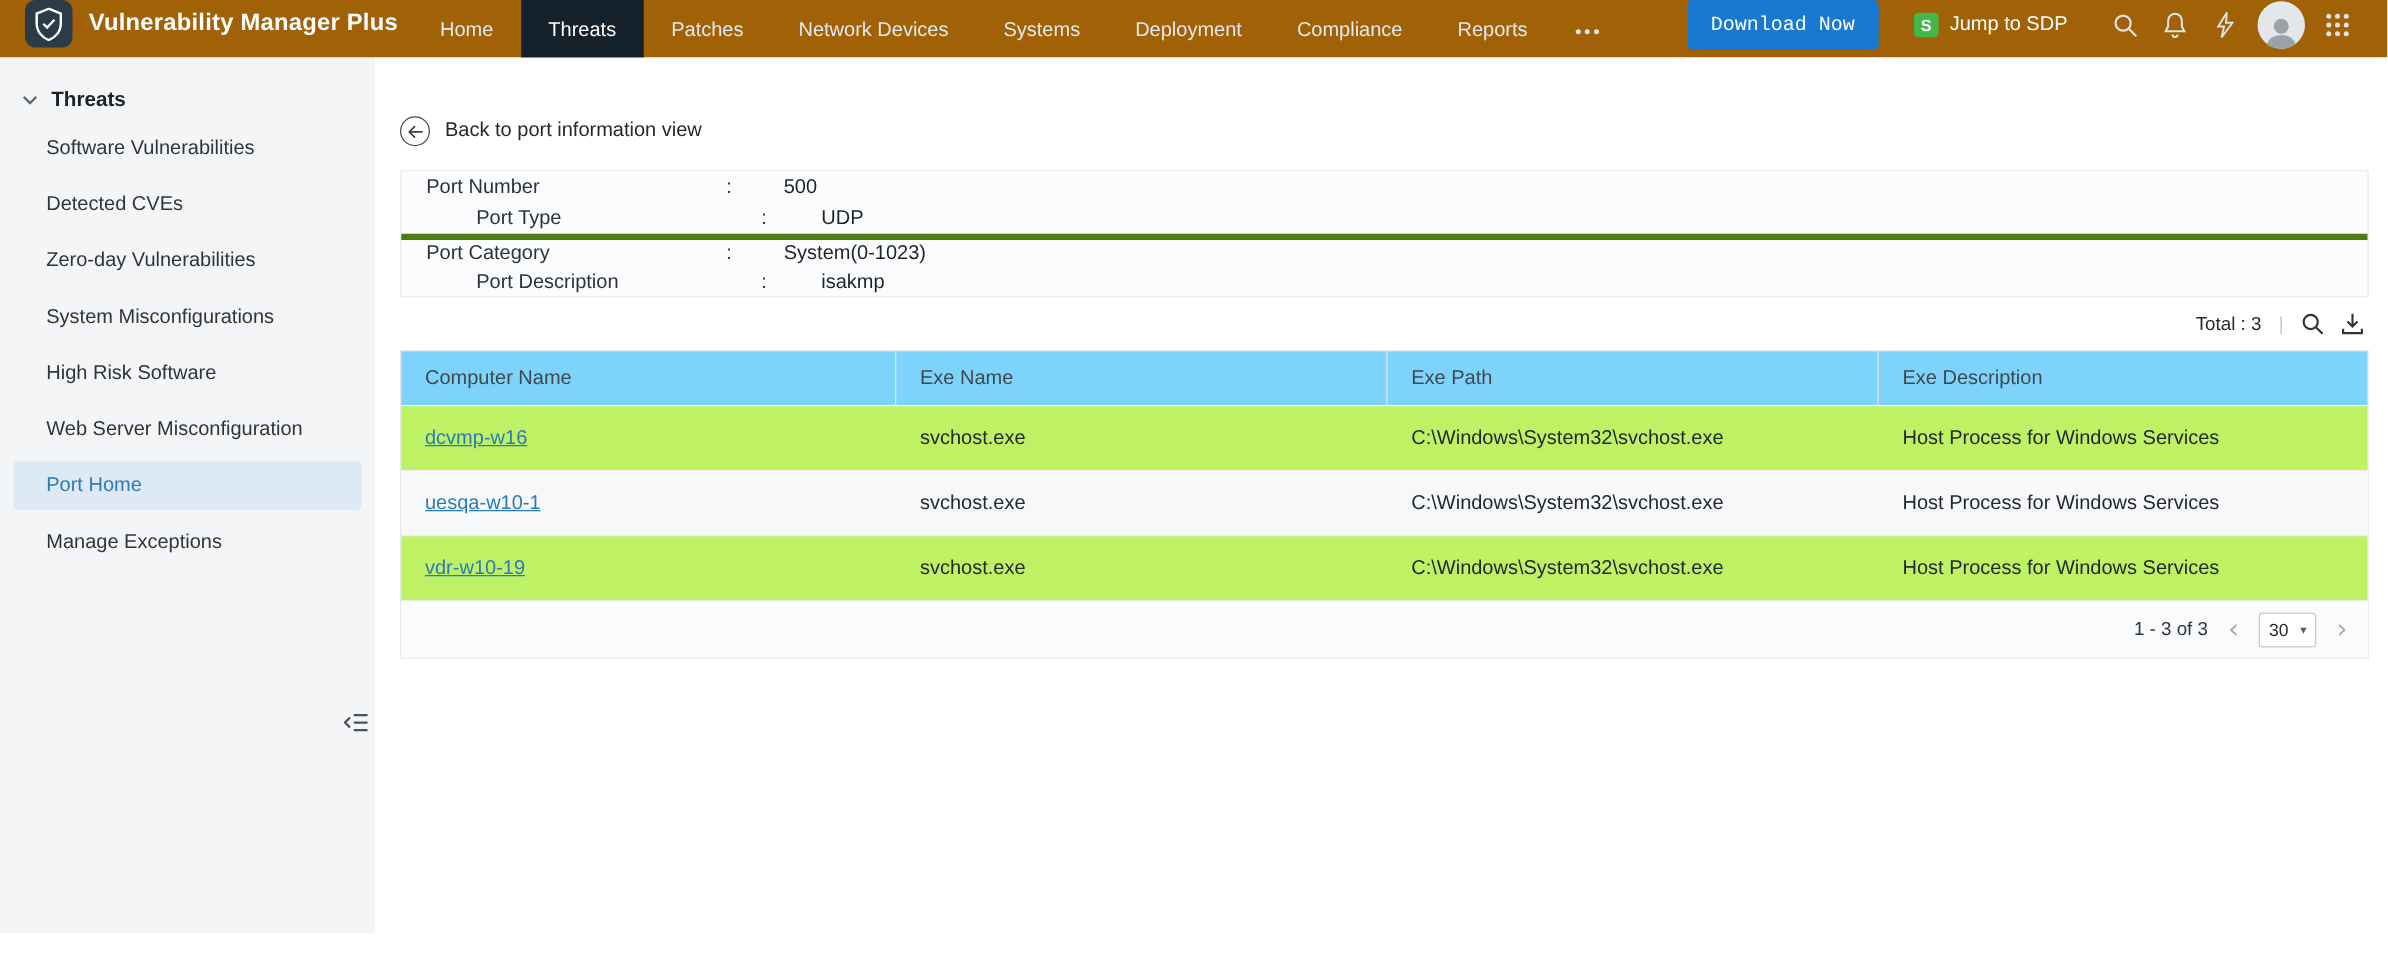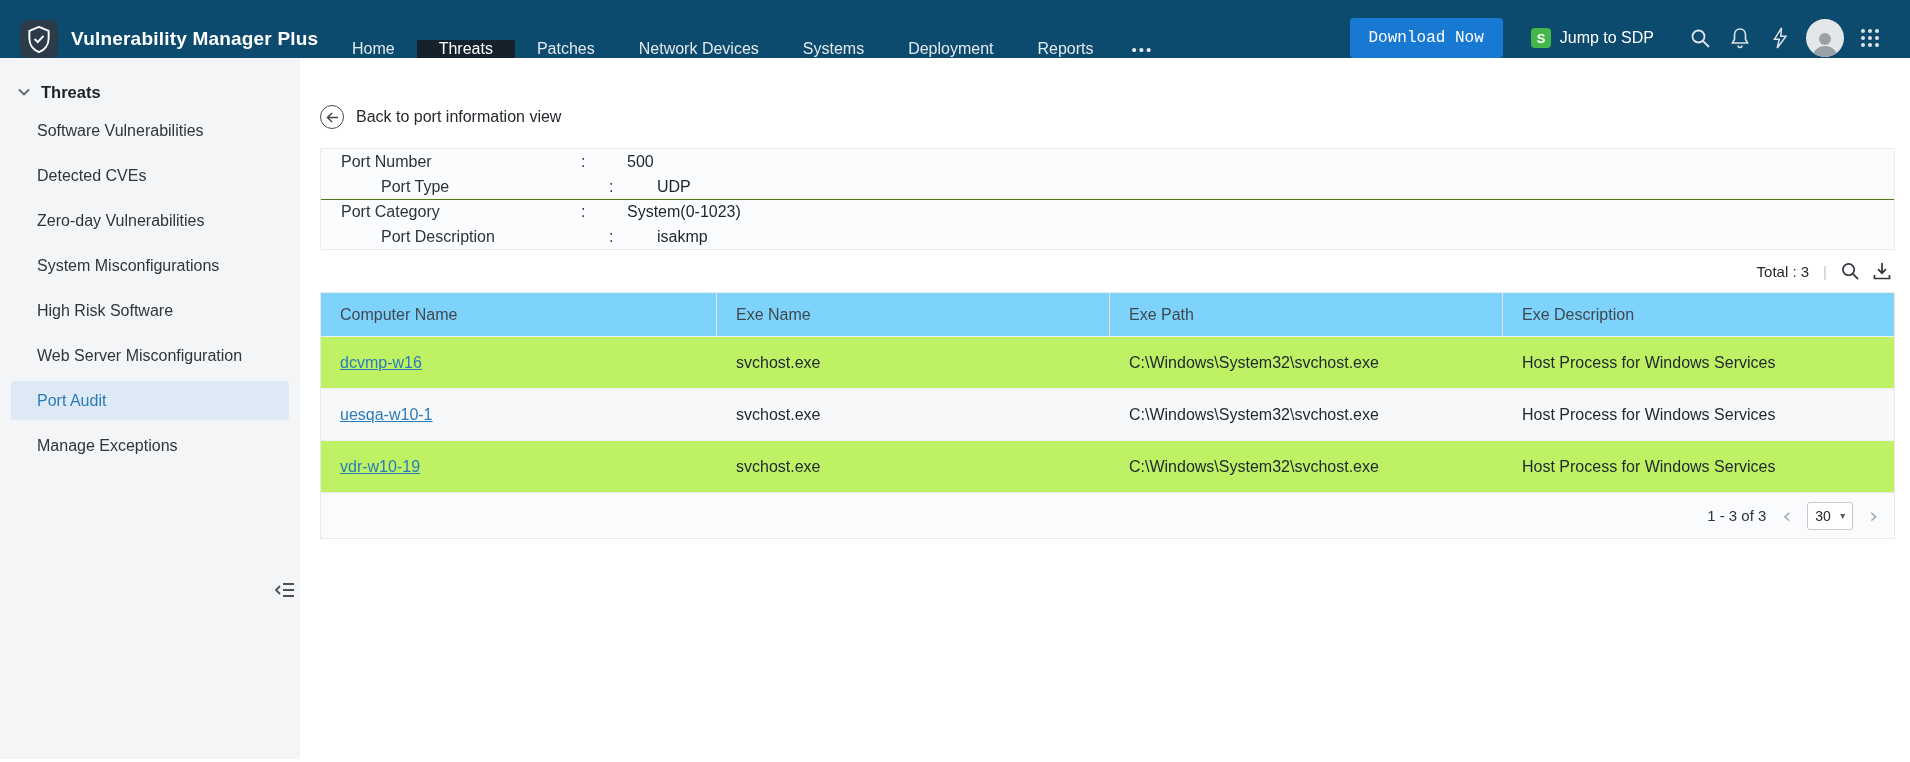--- a/index.html
+++ b/index.html
@@ -1,25 +1,25 @@
 <!DOCTYPE html>
 <html><head>
 <meta charset="utf-8">
 <style>
   *{box-sizing:border-box;margin:0;padding:0}
   html,body{width:1910px;height:762px;overflow:hidden}
   body{font-family:"Liberation Sans",sans-serif;background:#fff;color:#24292e}
 
   
-  .navbar{height:58px;background:#0c4a6e;display:flex;align-items:flex-end;color:#e4e9ed}
+  .navbar{height:46px;background:#a16207;display:flex;align-items:flex-start;color:#e4e9ed}
   .brand{display:flex;align-items:center;gap:13px;padding:0 20px;width:330px;flex:0 0 auto;cursor:pointer}
   .brand-badge{width:38px;height:38px;background:#2b3b49;border-radius:8px;display:flex;align-items:center;justify-content:center;flex:0 0 auto}
   .brand-name{font-size:19px;font-weight:700;color:#fff;letter-spacing:.2px;white-space:nowrap}
   .nav-items{display:flex;align-items:stretch}
-  .nav-item{display:flex;align-items:center;padding:0 22px;font-size:16px;cursor:pointer;white-space:nowrap}
+  .nav-item{display:flex;align-items:center;padding:16px 22px;font-size:16px;cursor:pointer;white-space:nowrap}
   .nav-item.active{background:#15212b;color:#fff}
   .nav-more{display:flex;align-items:center;padding:0 16px;font-size:15px;letter-spacing:2px;cursor:pointer}
   .nav-right{margin-left:auto;display:flex;align-items:center;padding-right:20px}
   .download-btn{height:40px;background:#1879d2;color:#fff;border:none;border-radius:4px;font-size:16px;padding:0 19px;cursor:pointer;font-family:Liberation Mono, monospace;white-space:nowrap}
   .sdp{display:flex;align-items:center;gap:9px;margin-left:28px;margin-right:26px;font-size:16px;color:#fff;cursor:pointer;white-space:nowrap}
   .nav-icon{display:flex;align-items:center;justify-content:center;width:40px;height:40px;cursor:pointer}
   .avatar{width:38px;height:38px;border-radius:50%;background:#e4e7ea;display:flex;align-items:flex-end;justify-content:center;overflow:hidden;margin:0 6px;cursor:pointer}
 
   
   .layout{display:flex;height:701px}
@@ -31,21 +31,21 @@
   .side-item.active{background:#ddeaf6;color:#2b7bb9}
   .collapse-toggle{position:absolute;top:516px;right:-2px;width:34px;height:32px;display:flex;align-items:center;justify-content:center;cursor:pointer}
 
   
   .main{flex:1;padding:0 15px 0 20px;background:#fff}
   .back{margin-top:47px;display:inline-flex;align-items:center;gap:12px;font-size:16px;color:#24292e;cursor:pointer}
   .back-circle{width:24px;height:24px;border:1.6px solid #464c52;border-radius:50%;display:flex;align-items:center;justify-content:center;flex:0 0 auto}
 
   .info-panel{margin-top:19px;background:#fbfcfd;border:1px solid #e9ebed;border-radius:2px}
   .info-row{display:grid;grid-template-columns:1fr;height:50px;align-items:center}
-  .info-row + .info-row{border-top:1px solid #4d7c0f}
+  .info-row + .info-row{border-top:5px solid #4d7c0f}
   .field{display:grid;grid-template-columns:240px 46px 1fr;padding-left:20px;font-size:16px;align-items:center}
   .field.right{padding-left:60px;grid-template-columns:228px 48px 1fr}
   .field .lbl{color:#2d3339}
   .field .colon{color:#2d3339}
   .field .val{color:#1f242a}
 
   .table-toolbar{height:42px;display:flex;align-items:center;justify-content:flex-end;gap:14px;font-size:15px;color:#24292e;padding-right:4px}
   .toolbar-sep{color:#c3c8cc;font-size:15px}
   .toolbar-icon{display:flex;align-items:center;cursor:pointer}
 
@@ -76,20 +76,21 @@
     <span class="brand-name">Vulnerability Manager Plus</span>
   </div>
 
   <nav class="nav-items">
     <div class="nav-item">Home</div>
     <div class="nav-item active">Threats</div>
     <div class="nav-item">Patches</div>
     <div class="nav-item">Network Devices</div>
     <div class="nav-item">Systems</div>
     <div class="nav-item">Deployment</div>
+    <div class="nav-item">Compliance</div>
     <div class="nav-item">Reports</div>
     <div class="nav-more">•••</div>
   </nav>
 
   <div class="nav-right">
     <button class="download-btn">Download Now</button>
     <div class="sdp">
       <span style="display:flex">
         <svg width="20" height="20" viewBox="0 0 20 20">
             <rect width="20" height="20" rx="4" fill="#43b749"></rect>
@@ -149,21 +150,21 @@
           </svg>
       </span>
       <span>Threats</span>
     </div>
     <div class="side-item">Software Vulnerabilities</div>
     <div class="side-item">Detected CVEs</div>
     <div class="side-item">Zero-day Vulnerabilities</div>
     <div class="side-item">System Misconfigurations</div>
     <div class="side-item">High Risk Software</div>
     <div class="side-item">Web Server Misconfiguration</div>
-    <div class="side-item active">Port Audit</div>
+    <div class="side-item active">Port Home</div>
     <div class="side-item">Manage Exceptions</div>
 
     <div class="collapse-toggle">
       <svg width="20" height="16" viewBox="0 0 20 16">
           <path d="M8 2 H19 M8 8 H19 M8 14 H19" stroke="#4a5158" stroke-width="1.8"></path>
           <path d="M5 4 L1 8 L5 12" stroke="#4a5158" stroke-width="1.8" fill="none"></path>
         </svg>
     </div>
   </aside>
 

